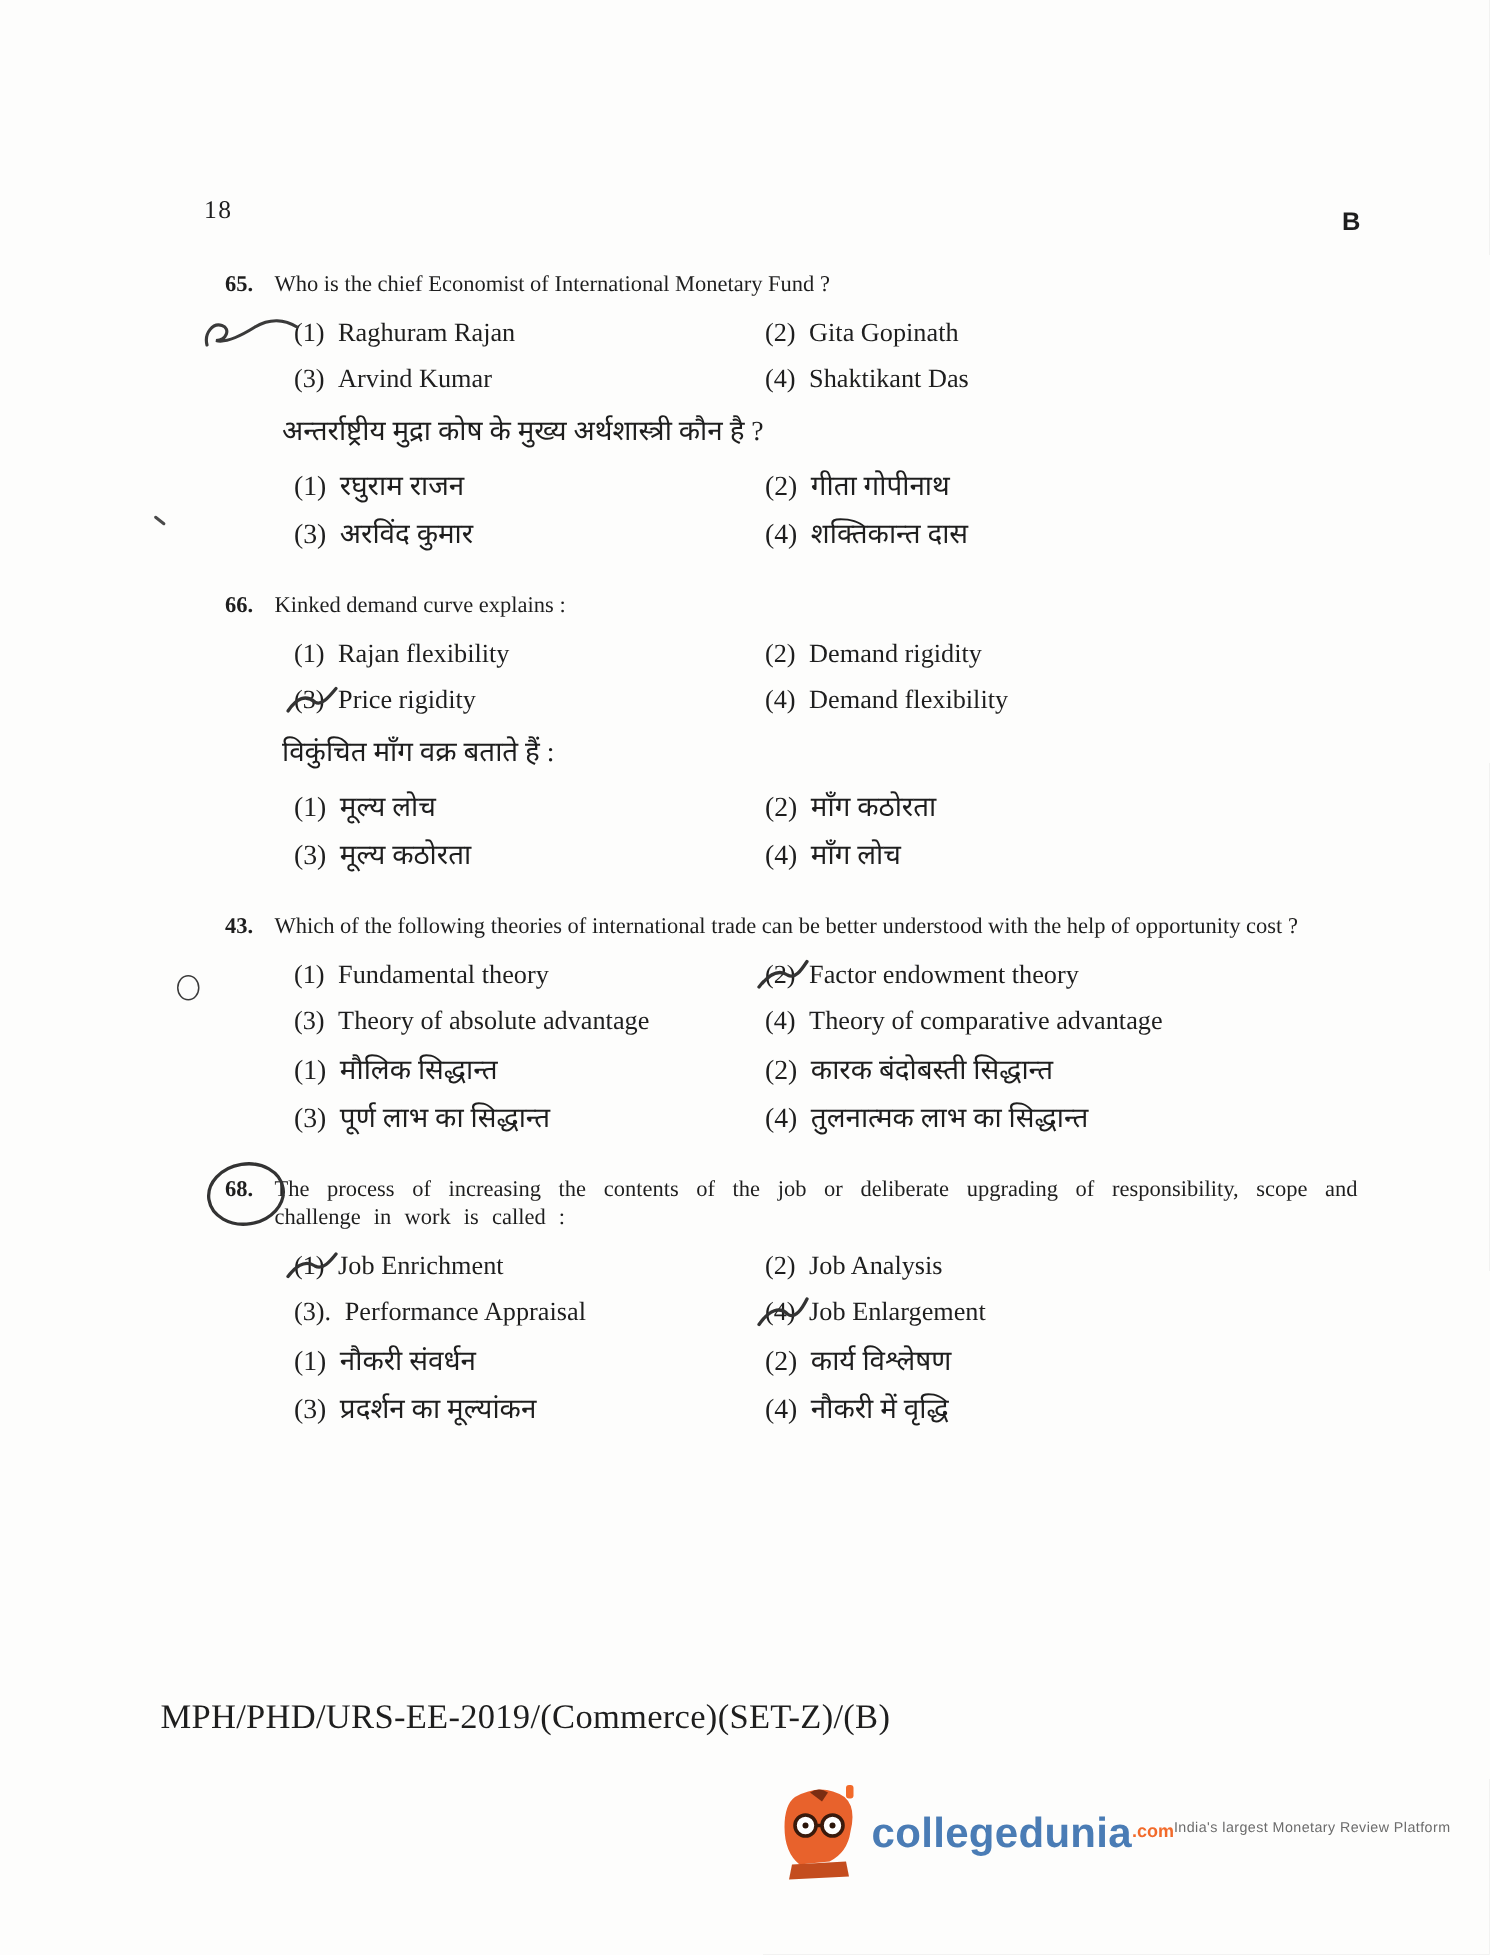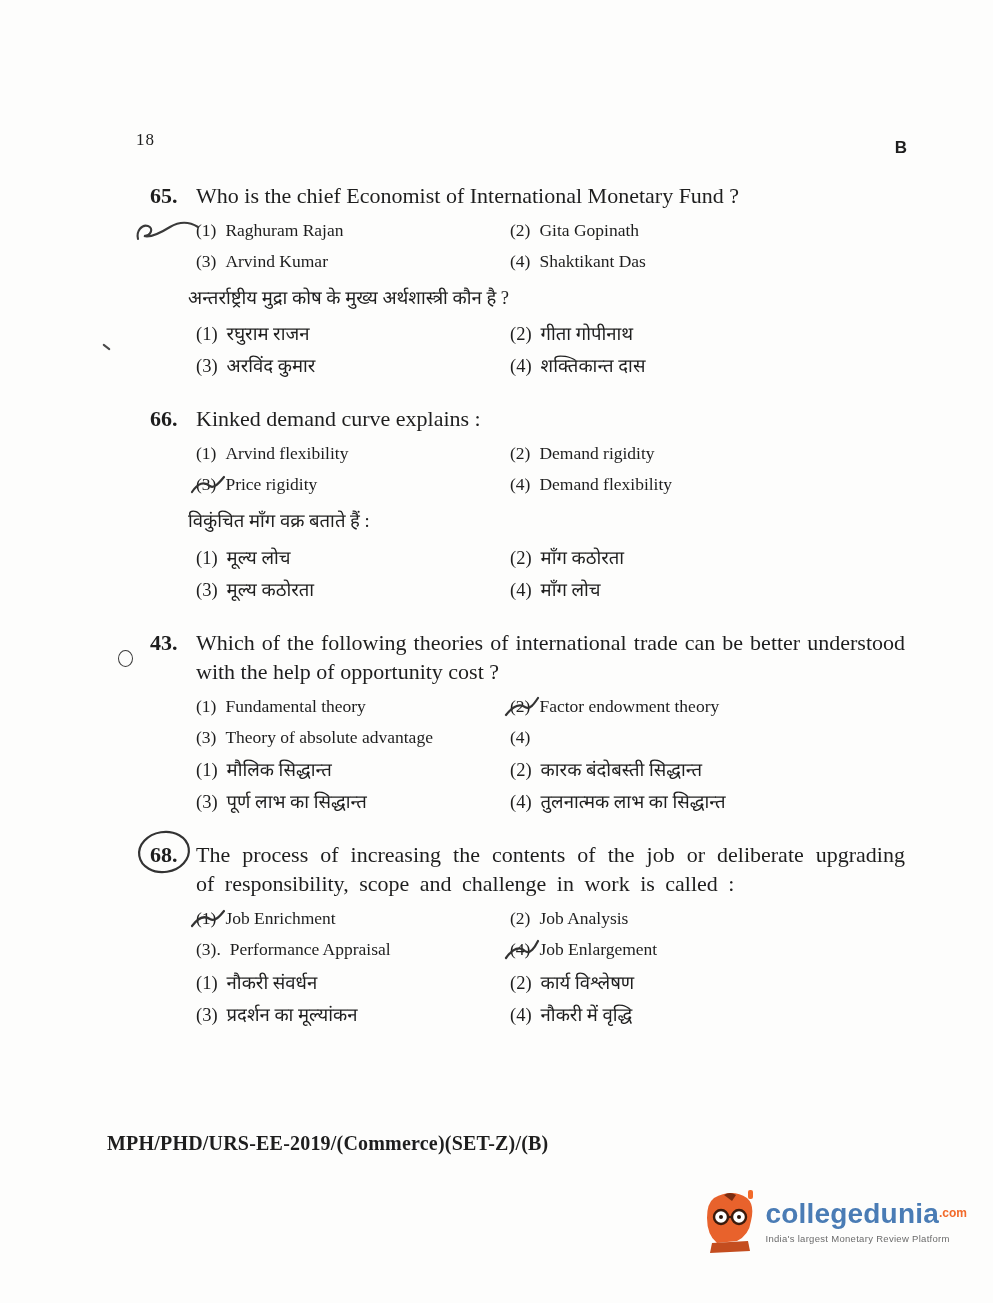--- a/index.html
+++ b/index.html
@@ -16,38 +16,38 @@
     position:absolute; left:136px; top:130px;
     font-size:17px; letter-spacing:1px;
   }
   .code-b {
     position:absolute; right:86px; top:138px;
     font-family:"Liberation Sans","DejaVu Sans",sans-serif;
     font-weight:bold; font-size:17px;
   }
   .content { position:absolute; left:150px; right:88px; top:181px; }
   .question { margin-bottom:26px; position:relative; }
-  .q-head { display:flex; gap:13px; font-size:22px; line-height:1.32; }
+  .q-head { display:flex; font-size:15px; line-height:1.32; }
   .q-num { font-weight:bold; min-width:33px; position:relative; }
   .q-text { text-align:justify; }
   .opts {
     display:grid; grid-template-columns:314px 1fr;
     padding-left:46px; margin-top:9px; row-gap:8px;
     font-size:17.5px; line-height:1.3;
   }
   .opt { display:flex; gap:9px; position:relative; }
   .onum { white-space:nowrap; }
   .hi-q {
     font-size:18.5px; line-height:1.5;
     padding-left:38px; margin-top:12px; text-align:justify;
   }
   .opts.hi { font-size:18.5px; margin-top:10px; }
   .footer {
     position:absolute; left:107px; top:1132px;
-    font-weight:bold; font-size:20px; letter-spacing:0.2px;text-align:right;
+    font-weight:normal; font-size:23px; letter-spacing:0.2px;text-align:right;
   }
   
   .scribble {
     position:absolute; left:-6px; top:0px; pointer-events:none;
   }
   .loop-mark { position:absolute; left:-62px; top:-8px; pointer-events:none; }
   .circle-mark { position:absolute; left:-15px; top:-12px; pointer-events:none; }
   .margin-o {
     position:absolute; left:118px; top:650px;
     width:13px; height:15px;
@@ -56,21 +56,21 @@
   .margin-tick {
     position:absolute; left:102px; top:346px;
     width:9px; height:2px; background:#4a4a4a;
     transform:rotate(38deg); border-radius:2px;
   }
   
   .logo {
     position:absolute; right:26px; top:1190px;
     display:flex; align-items:center; gap:9px;
   }
-  .logo-text-wrap { display:flex; flex-direction:column; }
+  .logo-text-wrap { display:flex; flex-direction:row; }
   .logo-line { line-height:1; }
   .logo-text {
     font-family:"Liberation Sans","DejaVu Sans",sans-serif;
     font-size:28px; font-weight:600; color:#4a7cb5; letter-spacing:0.2px;
   }
   .logo-tld {
     font-family:"Liberation Sans","DejaVu Sans",sans-serif;
     font-size:12px; color:#f26a2a; vertical-align:super; font-weight:bold;
   }
   .tagline {
@@ -139,21 +139,21 @@
     </div>
 
     <div class="question">
       <div class="q-head">
         <span class="q-num">66.</span>
         <div class="q-text">Kinked demand curve explains :</div>
       </div>
       <div class="opts">
         <div class="opt">
           <span class="onum">(1)</span>
-          <span class="otext">Arvind flexibility</span>
+          <span class="otext">Rajan flexibility</span>
         </div>
         <div class="opt">
           <span class="onum">(2)</span>
           <span class="otext">Demand rigidity</span>
         </div>
         <div class="opt">
           <svg class="scribble" width="36" height="25" viewBox="0 0 36 25">
             <path d="M2 19 C8 10 14 8 20 13 C24 16 29 10 34 4" stroke="#333" stroke-width="2.2" fill="none" stroke-linecap="round"></path>
           </svg>
           <span class="onum">(3)</span>
@@ -201,20 +201,21 @@
           </svg>
           <span class="onum">(2)</span>
           <span class="otext">Factor endowment theory</span>
         </div>
         <div class="opt">
           <span class="onum">(3)</span>
           <span class="otext">Theory of absolute advantage</span>
         </div>
         <div class="opt">
           <span class="onum">(4)</span>
+          <span class="otext">Theory of comparative advantage</span>
         </div>
       </div>
       <div class="opts hi">
         <div class="opt">
           <span class="onum">(1)</span>
           <span class="otext">मौलिक सिद्धान्त</span>
         </div>
         <div class="opt">
           <span class="onum">(2)</span>
           <span class="otext">कारक बंदोबस्ती सिद्धान्त</span>

